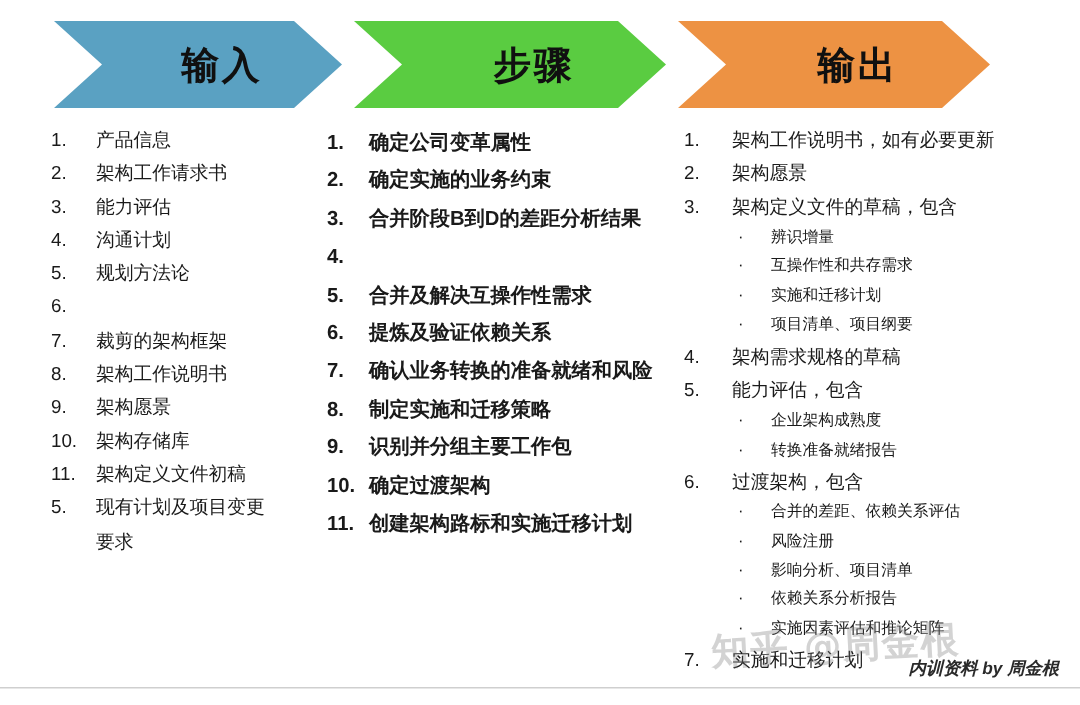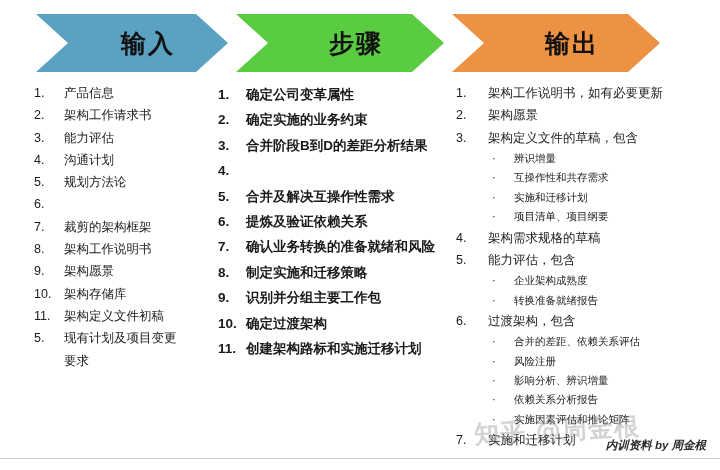--- a/index.html
+++ b/index.html
@@ -330,21 +330,21 @@
           <li class="subrow">
             <span class="subdot">·</span>
             <span class="subtext">合并的差距、依赖关系评估</span>
           </li>
           <li class="subrow">
             <span class="subdot">·</span>
             <span class="subtext">风险注册</span>
           </li>
           <li class="subrow">
             <span class="subdot">·</span>
-            <span class="subtext">影响分析、辨识增量</span>
+            <span class="subtext">影响分析、项目清单</span>
           </li>
           <li class="subrow">
             <span class="subdot">·</span>
             <span class="subtext">依赖关系分析报告</span>
           </li>
           <li class="subrow">
             <span class="subdot">·</span>
             <span class="subtext">实施因素评估和推论矩阵</span>
           </li>
         </ul>

